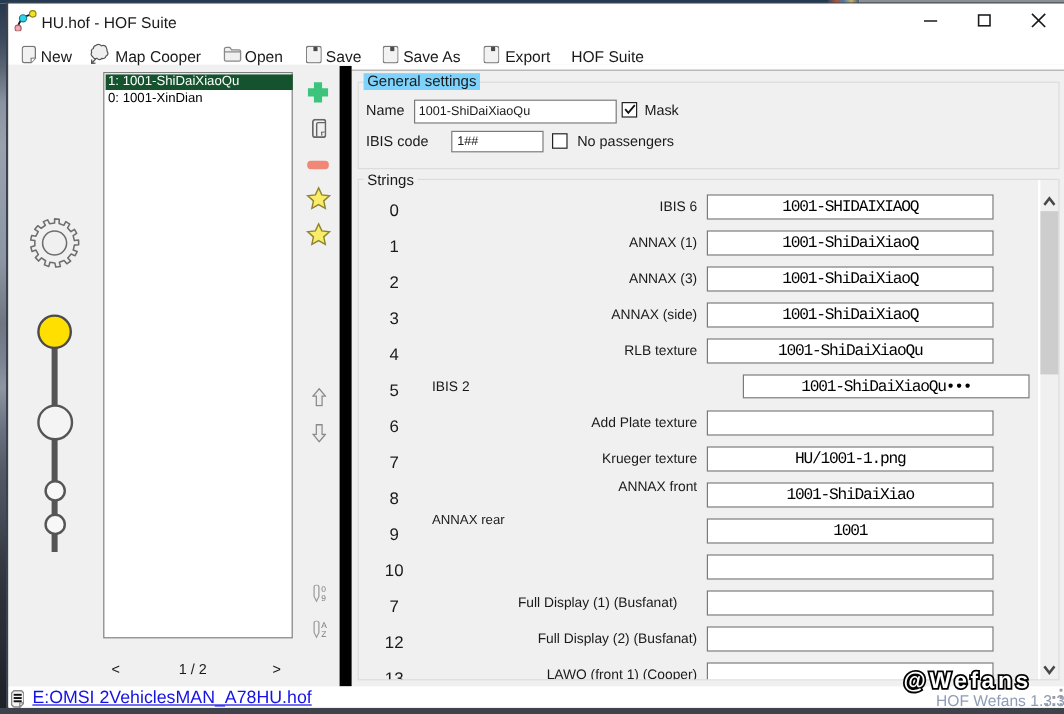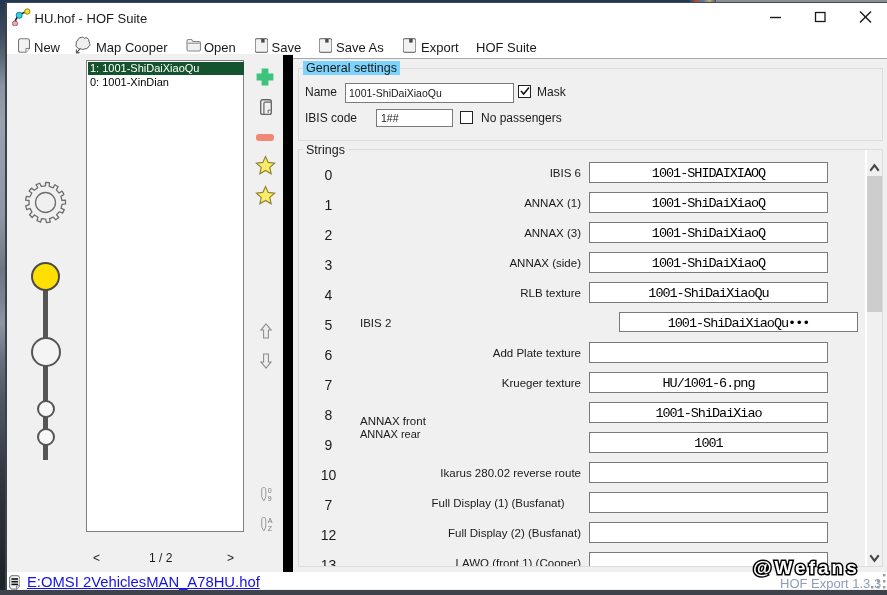--- a/index.html
+++ b/index.html
@@ -167,29 +167,28 @@
     <div class="txt" style="left:61.5px;top:137.1px;width:221px;text-align:right;font-size:11.5px;">RLB texture</div>
     <div class="inp" style="left:290.5px;top:132.2px;width:239px;height:21px;text-align:center;"><span class="mono" style="font-size:13.5px;letter-spacing:-1.02px;line-height:18px;">1001-ShiDaiXiaoQu</span></div>
     <div class="txt" style="left:20px;top:166.8px;width:20px;text-align:center;font-size:14px;">5</div>
     <div class="txt" style="left:61.5px;top:167.1px;width:221px;text-align:left;font-size:11.5px;">IBIS 2</div>
     <div class="inp" style="left:290.5px;top:162.2px;width:239px;height:20px;text-align:center;margin-left:30px;"><span class="mono" style="font-size:13.5px;letter-spacing:-1.02px;line-height:18px;">1001-ShiDaiXiaoQu•••</span></div>
     <div class="txt" style="left:20px;top:196.8px;width:20px;text-align:center;font-size:14px;">6</div>
     <div class="txt" style="left:61.5px;top:197.1px;width:221px;text-align:right;font-size:11.5px;">Add Plate texture</div>
     <div class="inp" style="left:290.5px;top:192.2px;width:239px;height:21px;text-align:center;"><span class="mono" style="font-size:13.5px;letter-spacing:-1.02px;line-height:18px;"></span></div>
     <div class="txt" style="left:20px;top:226.8px;width:20px;text-align:center;font-size:14px;">7</div>
     <div class="txt" style="left:61.5px;top:227.1px;width:221px;text-align:right;font-size:11.5px;">Krueger texture</div>
-    <div class="inp" style="left:290.5px;top:222.2px;width:239px;height:21px;text-align:center;"><span class="mono" style="font-size:13.5px;letter-spacing:-1.02px;line-height:18px;">HU/1001-6.png</span></div>
+    <div class="inp" style="left:290.5px;top:222.2px;width:239px;height:21px;text-align:center;"><span class="mono" style="font-size:13.5px;letter-spacing:-1.02px;line-height:18px;">HU/1001-1.png</span></div>
     <div class="txt" style="left:20px;top:256.8px;width:20px;text-align:center;font-size:14px;">8</div>
-    <div class="txt" style="left:61.5px;top:265px;width:221px;text-align:left;font-size:11.5px;">ANNAX front</div>
+    <div class="txt" style="left:61.5px;top:250px;width:221px;text-align:right;font-size:11.5px;">ANNAX front</div>
     <div class="inp" style="left:290.5px;top:252.2px;width:239px;height:21px;text-align:center;"><span class="mono" style="font-size:13.5px;letter-spacing:-1.02px;line-height:18px;">1001-ShiDaiXiao</span></div>
     <div class="txt" style="left:20px;top:286.8px;width:20px;text-align:center;font-size:14px;">9</div>
     <div class="txt" style="left:61.5px;top:278px;width:221px;text-align:left;font-size:11px;">ANNAX rear</div>
     <div class="inp" style="left:290.5px;top:282.2px;width:239px;height:21px;text-align:center;"><span class="mono" style="font-size:13.5px;letter-spacing:-1.02px;line-height:18px;">1001</span></div>
     <div class="txt" style="left:20px;top:316.8px;width:20px;text-align:center;font-size:14px;">10</div>
-    <div class="txt" style="left:61.5px;top:317.1px;width:221px;text-align:right;font-size:11.5px;">Ikarus 280.02 reverse route</div>
     <div class="inp" style="left:290.5px;top:312.2px;width:239px;height:21px;text-align:center;"><span class="mono" style="font-size:13.5px;letter-spacing:-1.02px;line-height:18px;"></span></div>
     <div class="txt" style="left:20px;top:346.8px;width:20px;text-align:center;font-size:14px;">7</div>
     <div class="txt" style="left:45px;top:347.1px;width:221px;text-align:right;font-size:11.5px;">Full Display (1) (Busfanat)</div>
     <div class="inp" style="left:290.5px;top:342.2px;width:239px;height:21px;text-align:center;"><span class="mono" style="font-size:13.5px;letter-spacing:-1.02px;line-height:18px;"></span></div>
     <div class="txt" style="left:20px;top:376.8px;width:20px;text-align:center;font-size:14px;">12</div>
     <div class="txt" style="left:61.5px;top:377.1px;width:221px;text-align:right;font-size:11.5px;">Full Display (2) (Busfanat)</div>
     <div class="inp" style="left:290.5px;top:372.2px;width:239px;height:21px;text-align:center;"><span class="mono" style="font-size:13.5px;letter-spacing:-1.02px;line-height:18px;"></span></div>
     <div class="txt" style="left:20px;top:406.8px;width:20px;text-align:center;font-size:14px;">13</div>
     <div class="txt" style="left:61.5px;top:407.1px;width:221px;text-align:right;font-size:11.5px;">LAWO (front 1) (Cooper)</div>
     <div class="inp" style="left:290.5px;top:402.2px;width:239px;height:21px;text-align:center;"><span class="mono" style="font-size:13.5px;letter-spacing:-1.02px;line-height:18px;"></span></div>
@@ -216,17 +215,17 @@
 
 <svg class="a" style="left:868px;top:571px;" width="20" height="20" viewBox="0 0 20 20" fill="#9a9a9a">
   <rect x="15" y="3" width="2.4" height="2.4"></rect>
     <rect x="15" y="9" width="2.4" height="2.4"></rect>
     <rect x="15" y="15" width="2.4" height="2.4"></rect>
   <rect x="9" y="9" width="2.4" height="2.4"></rect>
     <rect x="9" y="15" width="2.4" height="2.4"></rect>
     <rect x="3" y="15" width="2.4" height="2.4"></rect>
 </svg>
 
-<div class="txt" style="left:780px;top:575.7px;font-size:13px;color:#8e9cb6;">HOF Export 1.3.3</div>
+<div class="txt" style="left:780px;top:575.7px;font-size:13px;color:#8e9cb6;">HOF Wefans 1.3.3</div>
 
 <div class="txt" id="wm" style="left:753px;top:557px;font-size:19px;font-weight:bold;color:#fff;-webkit-text-stroke:3px #000;paint-order:stroke;letter-spacing:3px;">@Wefans</div>
 
 <div class="a" style="left:0;top:589.5px;width:887px;height:5.5px;background:#3e434b;"></div>
 
 </body></html>

